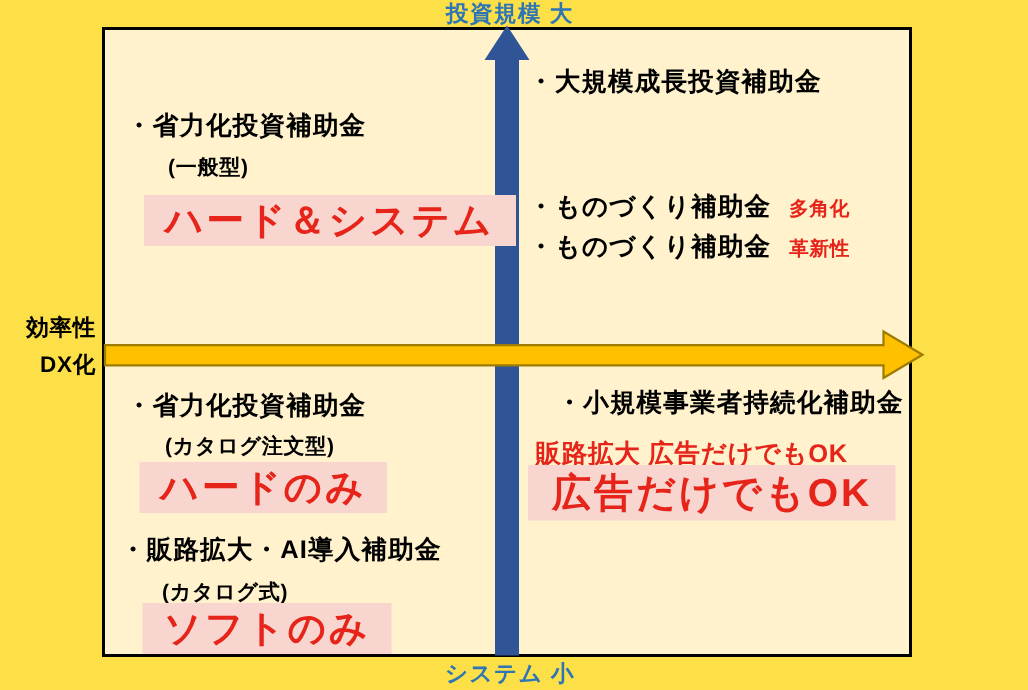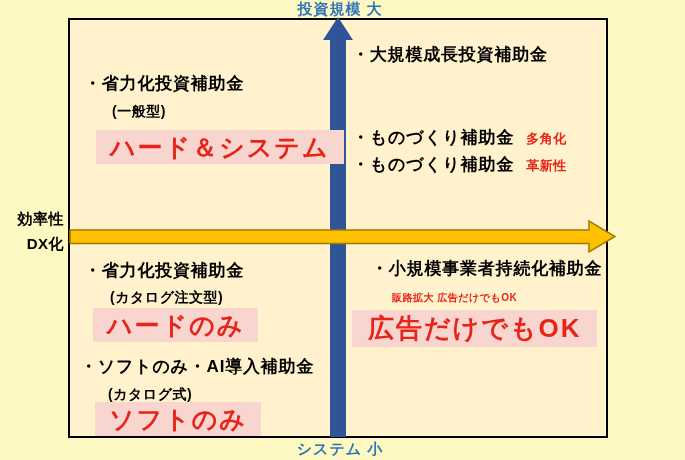--- a/index.html
+++ b/index.html
@@ -8,21 +8,21 @@
     --vertical-arrow:#2F5597;
     --horizontal-arrow:#FFC000;
     --horizontal-arrow-border:#9E7C00;
     --axis-title-color:#2E75B6;
     --highlight-bg:#F8D5CE;
     --red-text:#E6241A;
     --body-text:#000000;
   }
   html,body{margin:0;padding:0;background:#ffffff;}
   .stage{
-    position:relative;width:685px;height:460px;background:#fef9c3;overflow:hidden;
+    position:relative;width:685px;height:460px;background:#fde047;overflow:hidden;
     font-family:"Liberation Sans","DejaVu Sans",sans-serif;color:var(--body-text);
   }
   .box{
     position:absolute;left:68px;top:18px;width:540px;height:420px;
     box-sizing:border-box;border:2px solid var(--box-border);
     background:var(--box-fill);z-index:0;
   }
   .arrows{position:absolute;left:0;top:0;width:685px;height:460px;z-index:1;pointer-events:none;}
   .arrow-v{fill:var(--vertical-arrow);}
   .arrow-h{fill:var(--horizontal-arrow);stroke:var(--horizontal-arrow-border);stroke-width:1.5;}
@@ -42,22 +42,22 @@
     white-space:nowrap;z-index:2;line-height:1.2;
   }
   .q-sub{
     position:absolute;font-size:14px;font-weight:bold;letter-spacing:0.5px;
     white-space:nowrap;z-index:2;line-height:1.2;
   }
   .q-note{
     font-size:13px;font-weight:bold;color:var(--red-text);margin-left:12px;letter-spacing:0.5px;
   }
   .note-line{
-    position:absolute;font-size:10px;font-weight:bold;color:var(--red-text);
-    white-space:nowrap;z-index:2;letter-spacing:0.5px;margin-left:35px;
+    position:absolute;font-size:17px;font-weight:bold;color:var(--red-text);
+    white-space:nowrap;z-index:2;letter-spacing:0.5px;
   }
   .hl{
     position:absolute;background:var(--highlight-bg);color:var(--red-text);
     font-size:25px;font-weight:bold;letter-spacing:2px;white-space:nowrap;
     padding:2px 14px;z-index:3;line-height:1.2;
   }
   .hl.big{font-size:26px;padding:3px 16px;}
 </style>
 </head>
 <body>
@@ -90,21 +90,21 @@
     <span>・ものづくり補助金</span><span class="q-note">多角化</span>
   </div>
   <div class="q-item" style="left:352px;top:155px;">
     <span>・ものづくり補助金</span><span class="q-note">革新性</span>
   </div>
 
   <div class="q-item" style="left:84px;top:261px;">・省力化投資補助金</div>
   <div class="q-sub" style="left:110px;top:289px;">(カタログ注文型)</div>
   <div class="hl" style="left:93px;top:308px;">ハードのみ</div>
 
-  <div class="q-item" style="left:80px;top:357px;">・ソフトのみ・AI導入補助金</div>
+  <div class="q-item" style="left:80px;top:357px;">・販路拡大・AI導入補助金</div>
   <div class="q-sub" style="left:108px;top:386px;">(カタログ式)</div>
   <div class="hl" style="left:95px;top:402px;">ソフトのみ</div>
 
   <div class="q-item" style="left:347px;top:259px;padding-left:24px;">・小規模事業者持続化補助金</div>
   <div class="note-line" style="left:357px;top:291px;">販路拡大 広告だけでもOK</div>
   <div class="hl big" style="left:352px;top:310px;">広告だけでもOK</div>
 
 </div>
 
 </body></html>

